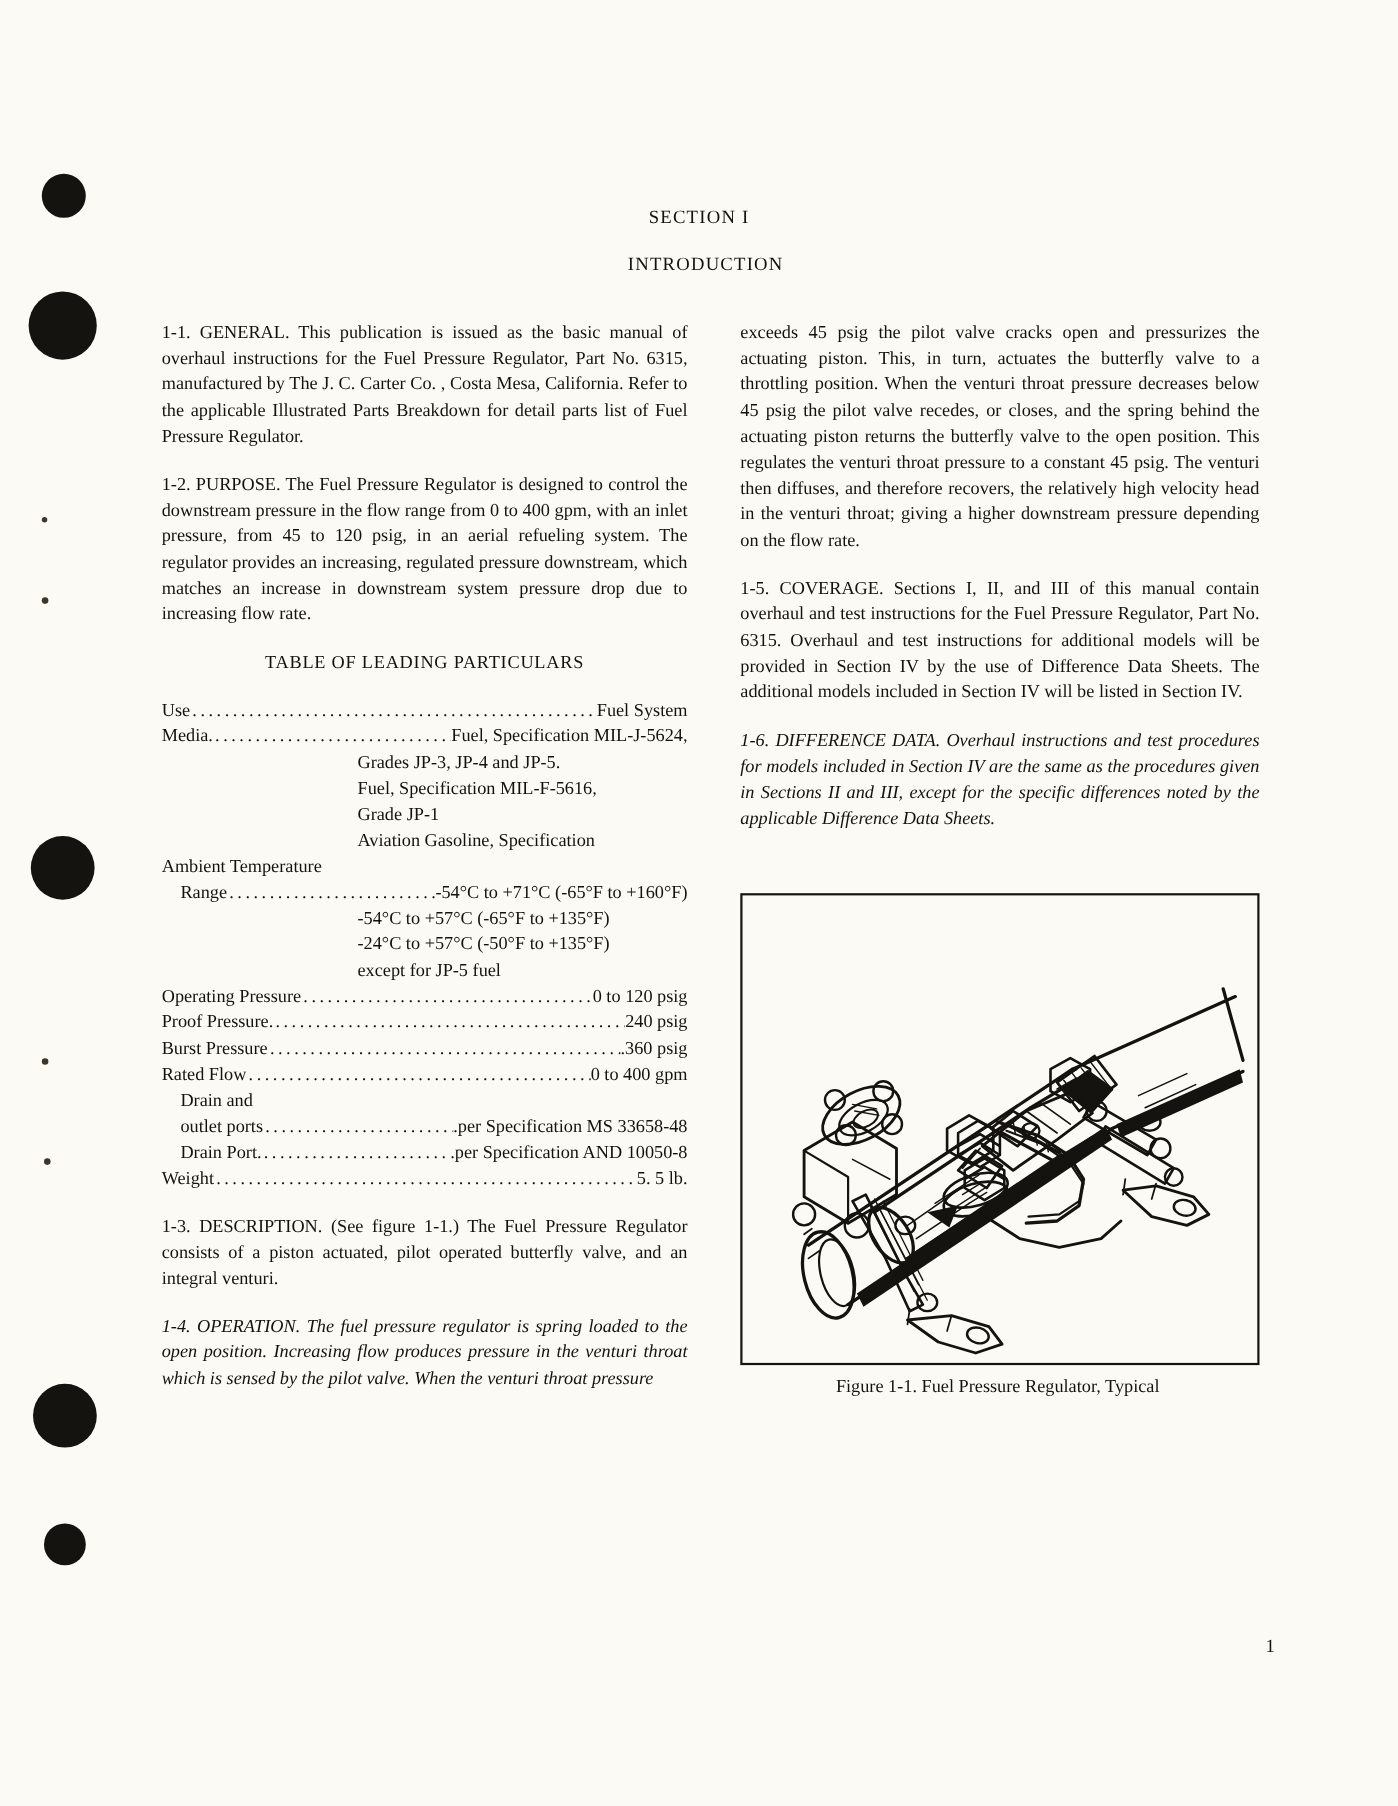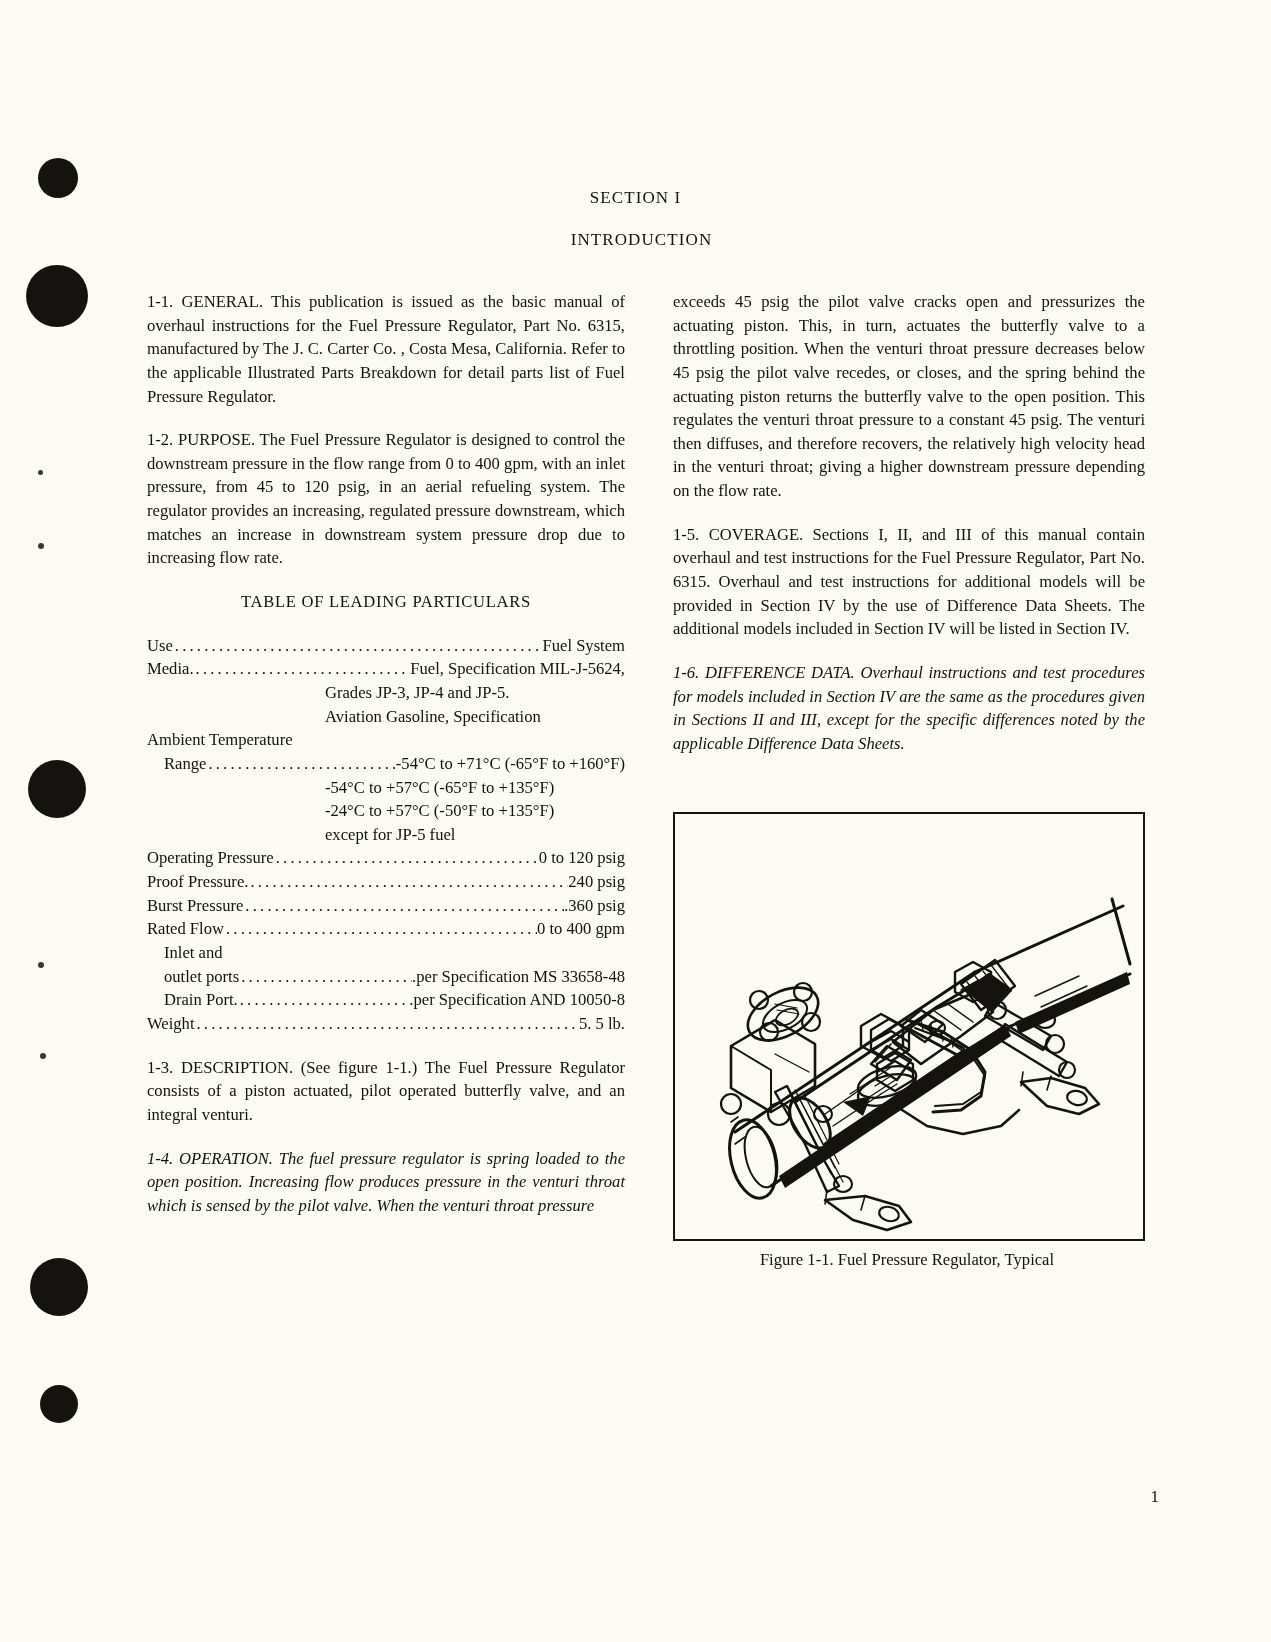--- a/index.html
+++ b/index.html
@@ -161,31 +161,33 @@
   <div class="sec-sub">INTRODUCTION</div>
 
   <div class="col col-left">
     <p class="body">1-1.  GENERAL.  This publication is issued as the basic manual of overhaul instructions for the Fuel Pressure Regulator, Part No. 6315, manufactured by The J. C. Carter Co. , Costa Mesa, California.  Refer to the applicable Illustrated Parts Breakdown for detail parts list of Fuel Pressure Regulator.</p>
     <p class="body">1-2.  PURPOSE.  The Fuel Pressure Regulator is designed to control the downstream pressure in the flow range from 0 to 400 gpm, with an inlet pressure, from 45 to 120 psig, in an aerial refueling system.  The regulator provides an increasing, regulated pressure downstream, which matches an increase in downstream system pressure drop due to increasing flow rate.</p>
     <div class="tlp-head">TABLE OF LEADING PARTICULARS</div>
     <div class="spec" id="spec-list">
         <div class="row"><span class="lbl">Use</span><span class="dots"> ................................................................................</span><span class="val">Fuel System</span></div>
         <div class="row"><span class="lbl">Media.</span><span class="dots"> ................................................................................</span><span class="val">Fuel, Specification MIL-J-5624,</span></div>
         <div class="hang">Grades JP-3,  JP-4 and JP-5.</div>
+        <div class="hang">Fuel, Specification MIL-F-5616,</div>
+        <div class="hang">Grade JP-1</div>
         <div class="hang">Aviation Gasoline, Specification</div>
         <div class="plain">Ambient Temperature</div>
         <div class="row ind1"><span class="lbl">Range</span><span class="dots"> ................................................................................</span><span class="val">-54°C to +71°C (-65°F to +160°F)</span></div>
         <div class="hang">-54°C to +57°C (-65°F to +135°F)</div>
         <div class="hang">-24°C to +57°C (-50°F to +135°F)</div>
         <div class="hang">except for JP-5 fuel</div>
         <div class="row"><span class="lbl">Operating Pressure</span><span class="dots"> ................................................................................</span><span class="val">0 to 120 psig</span></div>
         <div class="row"><span class="lbl">Proof Pressure.</span><span class="dots"> ................................................................................</span><span class="val">240 psig</span></div>
         <div class="row"><span class="lbl">Burst Pressure</span><span class="dots"> ................................................................................</span><span class="val">.360 psig</span></div>
         <div class="row"><span class="lbl">Rated Flow</span><span class="dots"> ................................................................................</span><span class="val">0 to 400 gpm</span></div>
-        <div class="plain ind1" style="padding-left: 17px;">Inlet and</div>
+        <div class="plain ind1" style="padding-left: 17px;">Drain and</div>
         <div class="row ind1"><span class="lbl">outlet ports</span><span class="dots"> ................................................................................</span><span class="val">.per Specification MS 33658-48</span></div>
         <div class="row ind1"><span class="lbl">Drain Port.</span><span class="dots"> ................................................................................</span><span class="val">.per Specification AND 10050-8</span></div>
         <div class="row"><span class="lbl">Weight</span><span class="dots"> ................................................................................</span><span class="val">5. 5 lb.</span></div>
       </div>
     <p class="body" style="margin-top:20px;">1-3.  DESCRIPTION.  (See figure 1-1.)  The Fuel Pressure Regulator consists of a piston actuated, pilot operated butterfly valve, and an integral venturi.</p>
     <p class="body last">1-4.  OPERATION.  The fuel pressure regulator is spring loaded to the open position.  Increasing flow produces pressure in the venturi throat which is sensed by the pilot valve.  When the venturi throat pressure</p>
   </div>
 
   <div class="col col-right">
     <p class="body">exceeds 45 psig the pilot valve cracks open and pressurizes the actuating piston.  This, in turn, actuates the butterfly valve to a throttling position.  When the venturi throat pressure decreases below 45 psig the pilot valve recedes, or closes, and the spring behind the actuating piston returns the butterfly valve to the open position.  This regulates the venturi throat pressure to a constant 45 psig.  The venturi then diffuses, and therefore recovers, the relatively high velocity head in the venturi throat; giving a higher downstream pressure depending on the flow rate.</p>

